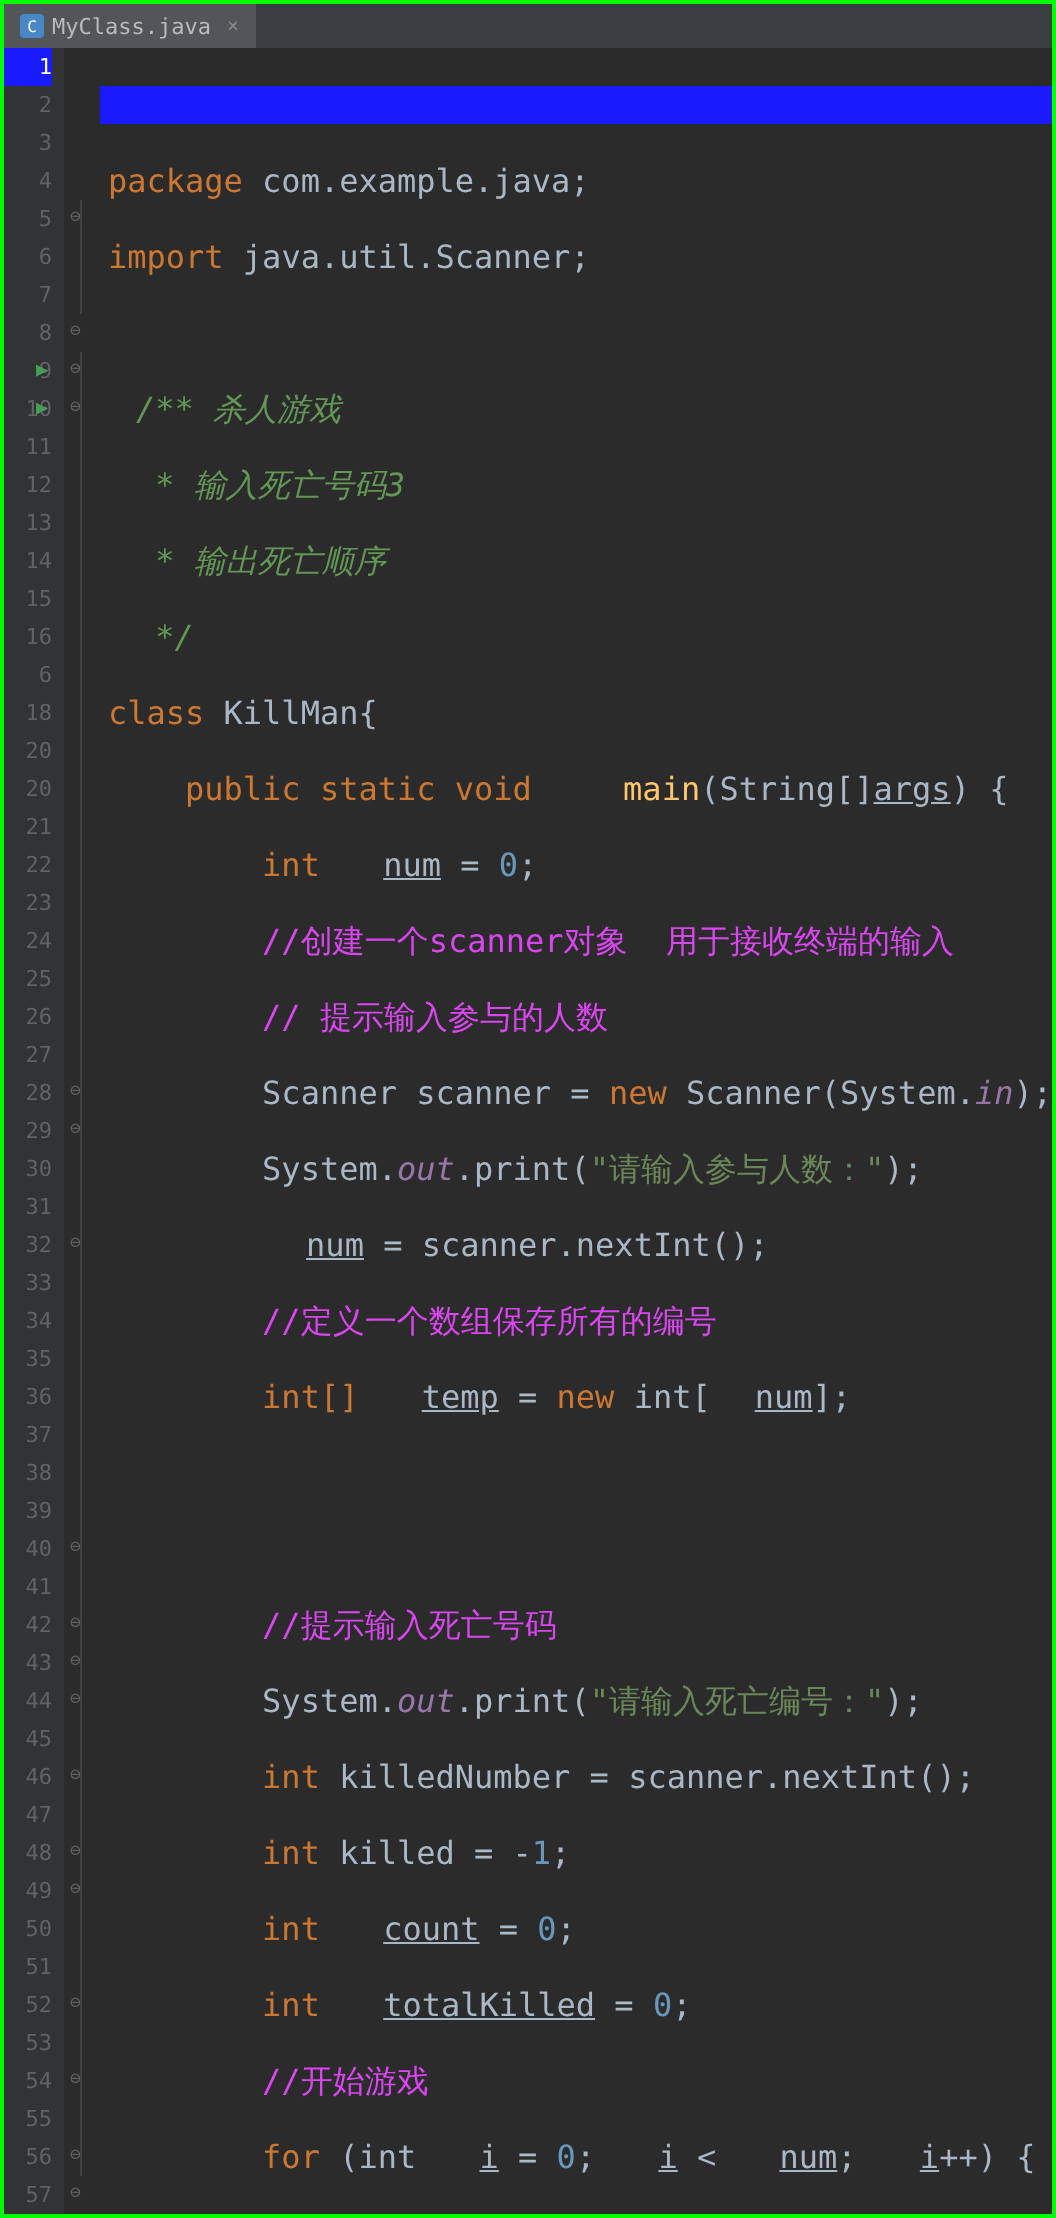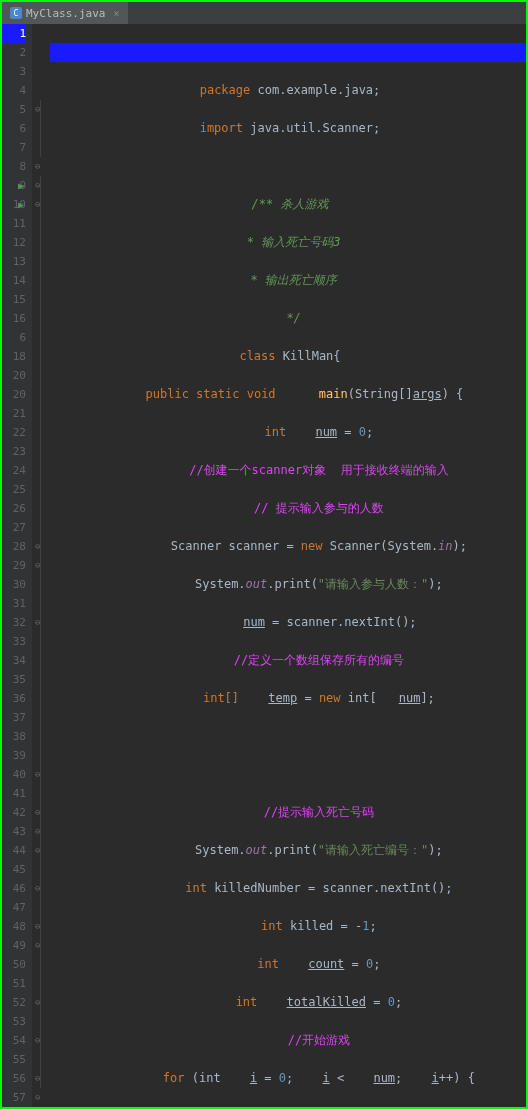--- a/index.html
+++ b/index.html
@@ -90,37 +90,36 @@
   position: absolute;
   left: -14px;
   color: #499c54;
   font-size: 10px;
 }
 .code-area {
   flex: 1;
   background: #2b2b2b;
   color: #a9b7c6;
   line-height: 19px;
-  font-size: 12px;
+  font-size: 16px;
   white-space: pre;
   position: relative;
-  text-align: center;
 }
 .code-line {
   height: 19px;
   padding-left: 4px;
 }
 .code-line.highlight {
   background: #1a1aff;
 }
 .kw { color: #cc7832; }
 .str { color: #6a8759; }
 .num { color: #6897bb; }
 .cmt { color: #d946ef; }
-.doc { color: #629755; font-style: italic; }
+.doc { color: #629755; font-style: italic; margin-left: 14px; }
 .method { color: #ffc66d; padding-left: 36px; }
 .field { color: #9876aa; font-style: italic; }
 .param { color: #a9b7c6; text-decoration: underline; }
 .ul { text-decoration: underline; padding-left: 22px; }
 .fold-line {
   position: absolute;
   left: 8px;
   width: 1px;
   background: #404040;
 }

